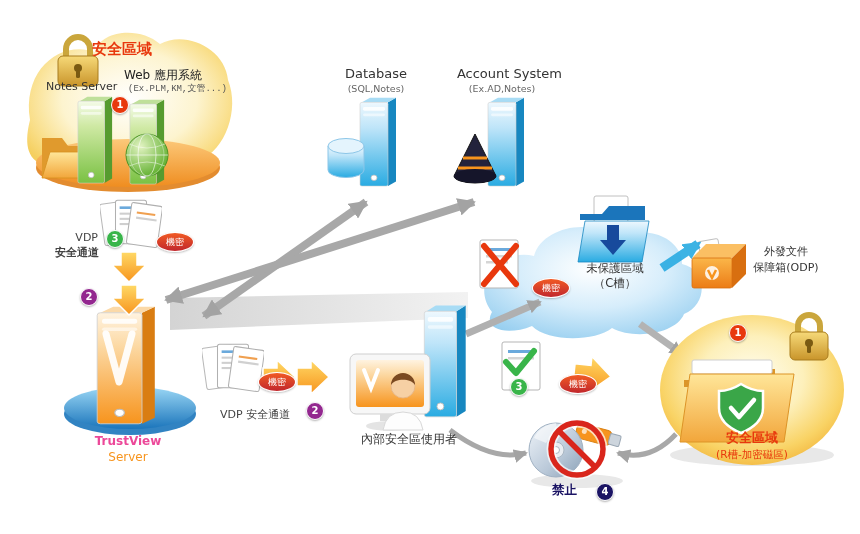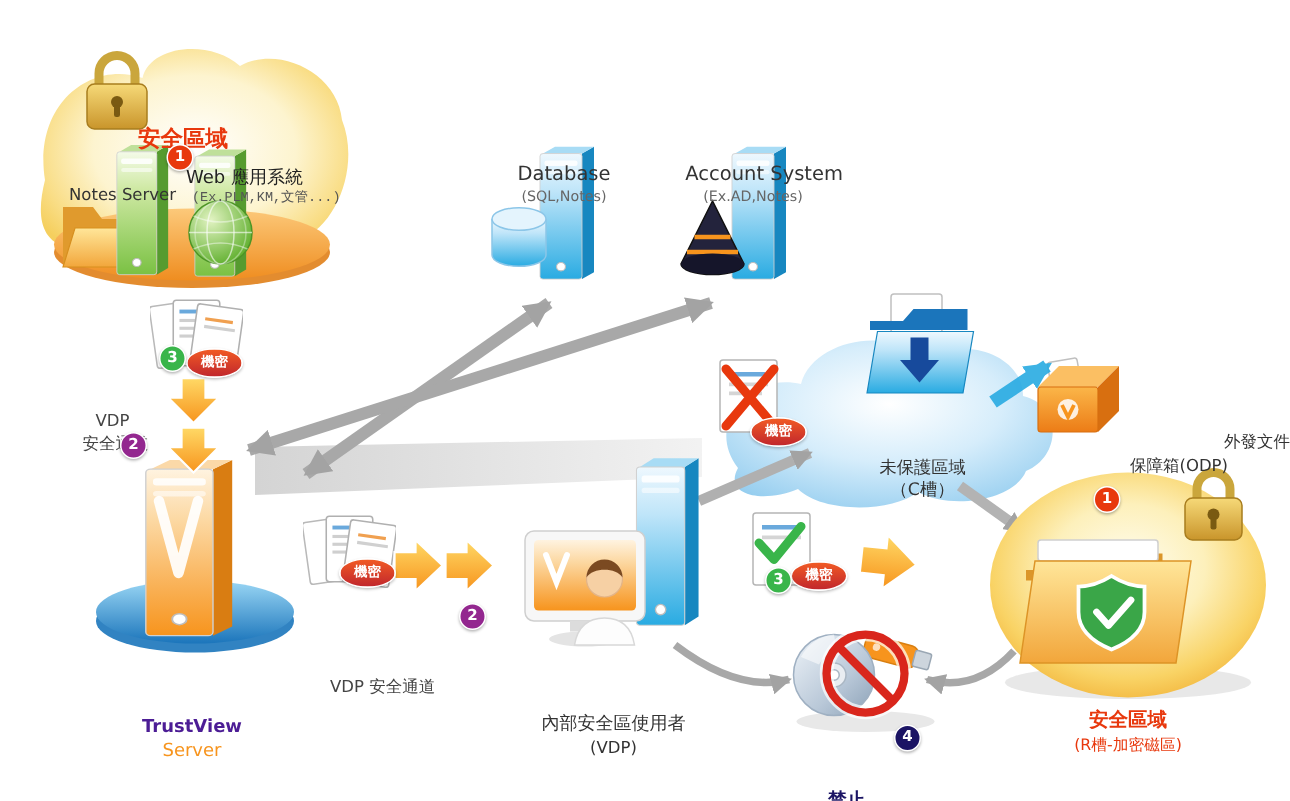--- a/index.html
+++ b/index.html
@@ -1,23 +1,23 @@
 <!DOCTYPE html>
 <html><head>
 <meta charset="utf-8">
 <style>
   html,body{margin:0;padding:0;background:#fff;}
   .stage{position:relative;width:860px;height:534px;background:#ffffff;overflow:hidden;
          font-family:"DejaVu Sans",sans-serif;}
   .stage svg{position:absolute;left:0;top:0;}
-  .lbl{position:absolute;color:#333;line-height:1.2;white-space:nowrap;margin-top:43px;}
+  .lbl{position:absolute;color:#333;line-height:1.2;white-space:nowrap;}
   .ctr{text-align:center;white-space:normal;}
   .stamp{position:absolute;width:36px;height:18px;border-radius:50%;
-         background:linear-gradient(#f15a24,#c1272d);color:#fff;font-size:9px;font-weight:bold;
-         text-align:center;line-height:18px;border:1px solid #fff;box-shadow:0 1px 2px rgba(0,0,0,.25);}
+         background:linear-gradient(#f15a24,#c1272d);color:#fff;font-size:9px;font-weight:normal;
+         text-align:center;line-height:18px;border:1px solid #fff;box-shadow:0 1px 2px rgba(0,0,0,.25);margin-left:32px;}
   .badge{position:absolute;width:16px;height:16px;border-radius:50%;color:#fff;font-size:10px;
          font-weight:bold;text-align:center;line-height:16px;border:1px solid #fff;
          box-shadow:0 1px 2px rgba(0,0,0,.3);}
   .badge.red{background:#e8380d}.badge.purple{background:#93278f}
   .badge.green{background:#39b54a}.badge.navy{background:#1b1464}
 </style>
 </head>
 <body>
 
 <div class="stage">
@@ -320,35 +320,34 @@
 <div class="lbl" style="left:92px;top:40px;font-size:15px;font-weight:bold;color:#e8380d;">安全區域</div>
 <div class="lbl" style="left:46px;top:80px;font-size:11px;">Notes Server</div>
 <div class="lbl" style="left:124px;top:68px;font-size:12px;color:#222;">Web 應用系統</div>
 <div class="lbl" style="left:128px;top:84px;font-size:9px;color:#555;font-family:Liberation Mono, monospace;">(Ex.PLM,KM,文管...)</div>
 
 <div class="lbl ctr" style="left:330px;top:66px;width:92px;font-size:13px;">Database</div>
 <div class="lbl ctr" style="left:330px;top:83px;width:92px;font-size:9.5px;color:#666;">(SQL,Notes)</div>
 <div class="lbl ctr" style="left:442px;top:66px;width:120px;font-size:13px;text-align:right;">Account System</div>
 <div class="lbl ctr" style="left:442px;top:83px;width:120px;font-size:9.5px;color:#666;">(Ex.AD,Notes)</div>
 
-<div class="lbl ctr" style="left:40px;top:231px;width:70px;font-size:11px;color:#444;">VDP</div>
-<div class="lbl ctr" style="left:42px;top:246px;width:70px;font-size:11px;color:#444;">安全通道</div>
-
-<div class="lbl ctr" style="left:76px;top:434px;width:104px;font-size:12px;font-weight:bold;color:#4c1d95;">TrustView</div>
+<div class="lbl ctr" style="left:28px;top:231px;width:70px;font-size:11px;color:#444;text-align:right;">VDP</div>
+<div class="lbl ctr" style="left:42px;top:246px;width:70px;font-size:11px;color:#444;font-weight:bold;">安全通道</div>
+
+<div class="lbl ctr" style="left:76px;top:434px;width:104px;font-size:12px;font-weight:bold;color:#ec4899;">TrustView</div>
 <div class="lbl ctr" style="left:76px;top:450px;width:104px;font-size:12px;font-weight:normal;color:#f7941d;">Server</div>
 
 <div class="lbl" style="left:220px;top:408px;font-size:11px;color:#444;">VDP 安全通道</div>
 
 <div class="lbl ctr" style="left:336px;top:432px;width:146px;font-size:12px;">內部安全區使用者</div>
-<div class="lbl ctr" style="left:336px;top:449px;width:146px;font-size:11px;">(VDP)</div>
 
 <div class="lbl ctr" style="left:560px;top:262px;width:110px;font-size:11.5px;">未保護區域</div>
 <div class="lbl ctr" style="left:560px;top:277px;width:110px;font-size:11.5px;">（C槽）</div>
 
-<div class="lbl ctr" style="left:760px;top:245px;width:100px;font-size:11px;text-align:right;">外發文件</div>
+<div class="lbl ctr" style="left:736px;top:245px;width:100px;font-size:11px;">外發文件</div>
 <div class="lbl ctr" style="left:736px;top:261px;width:100px;font-size:11px;">保障箱(ODP)</div>
 
 <div class="lbl ctr" style="left:692px;top:430px;width:120px;font-size:13px;font-weight:bold;color:#e8380d;">安全區域</div>
 <div class="lbl ctr" style="left:692px;top:448px;width:120px;font-size:10.5px;color:#e8380d;">(R槽-加密磁區)</div>
 
 <div class="lbl" style="left:552px;top:482px;font-size:12.5px;font-weight:bold;color:#1b1464;text-align:center;">禁止</div>
 
 <div class="stamp" style="left:124px;top:232px;">機密</div>
 <div class="stamp" style="left:226px;top:372px;">機密</div>
 <div class="stamp" style="left:500px;top:278px;">機密</div>

